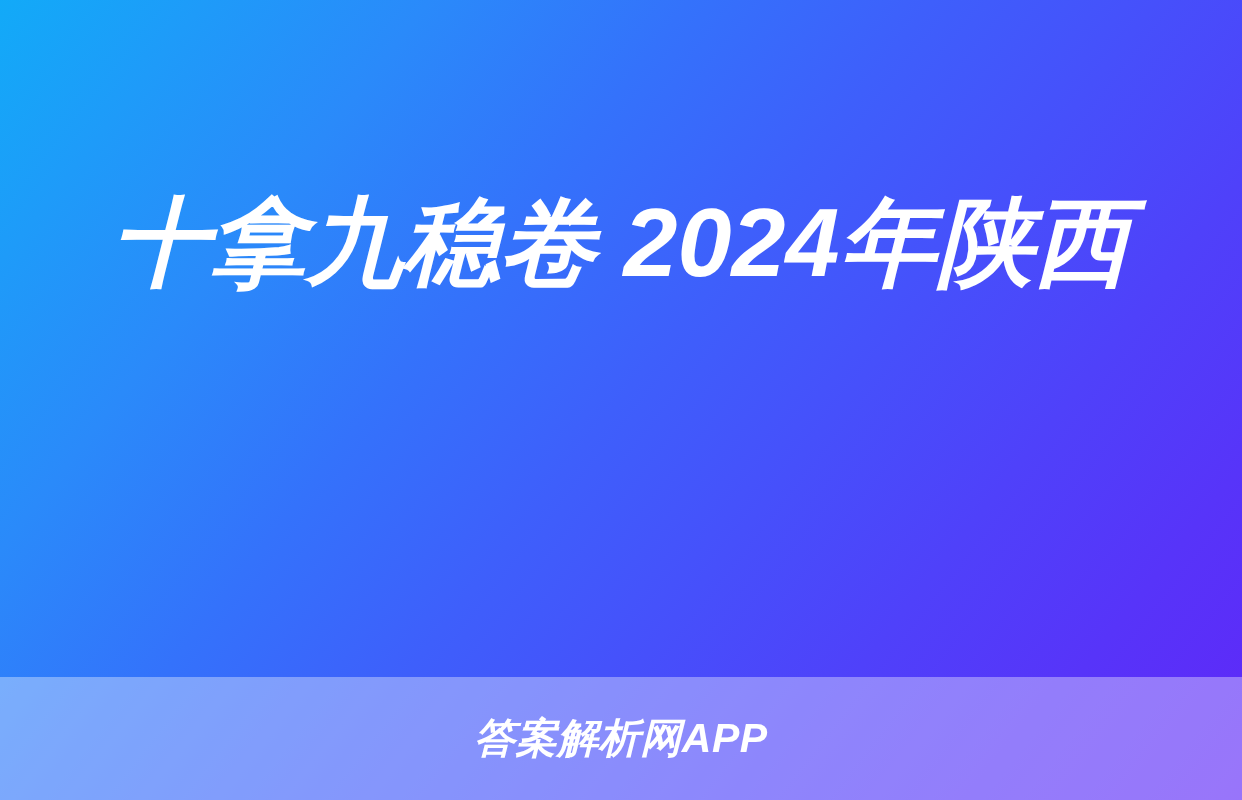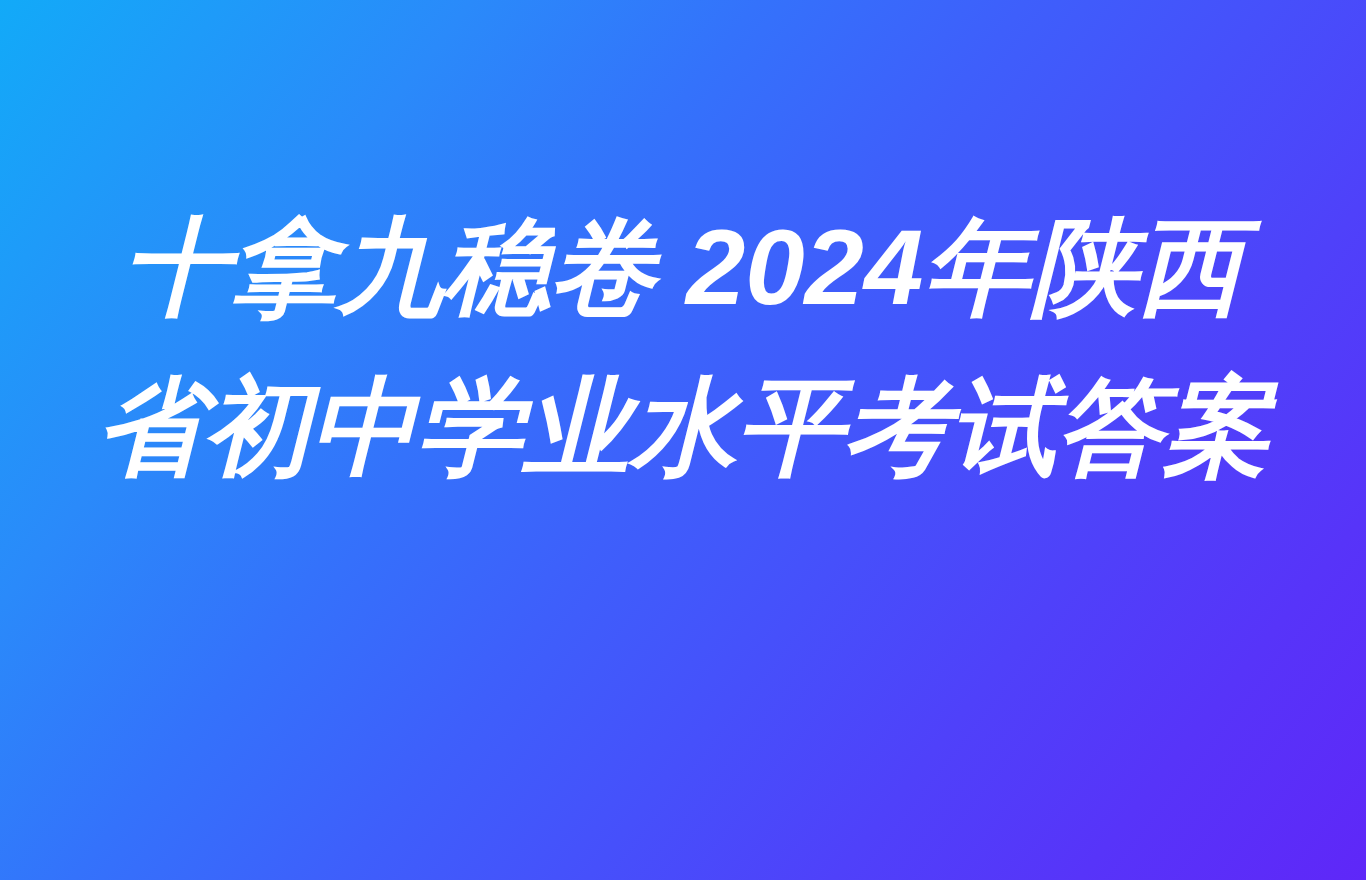--- a/index.html
+++ b/index.html
@@ -74,17 +74,19 @@
     white-space: nowrap;
   }
 </style>
 </head>
 <body>
 
 <div class="poster">
 
   <div class="title-block">
     <span class="title-line">十拿九稳卷 2024年陕西</span>
-    <span class="title-line">省初中学业水平考试答案</span>
   </div>
 
+  <div class="bottom-band">
+    <span class="watermark">答案解析网APP</span>
+  </div>
 
 </div>
 
 </body></html>

